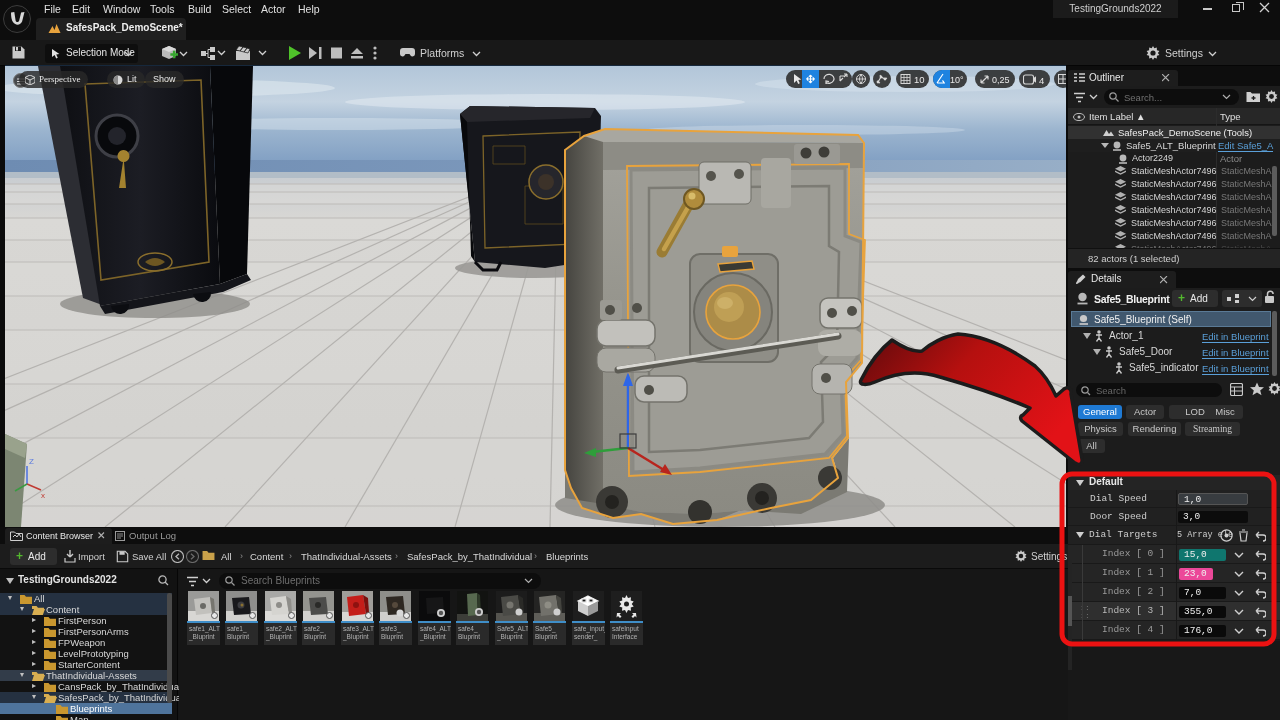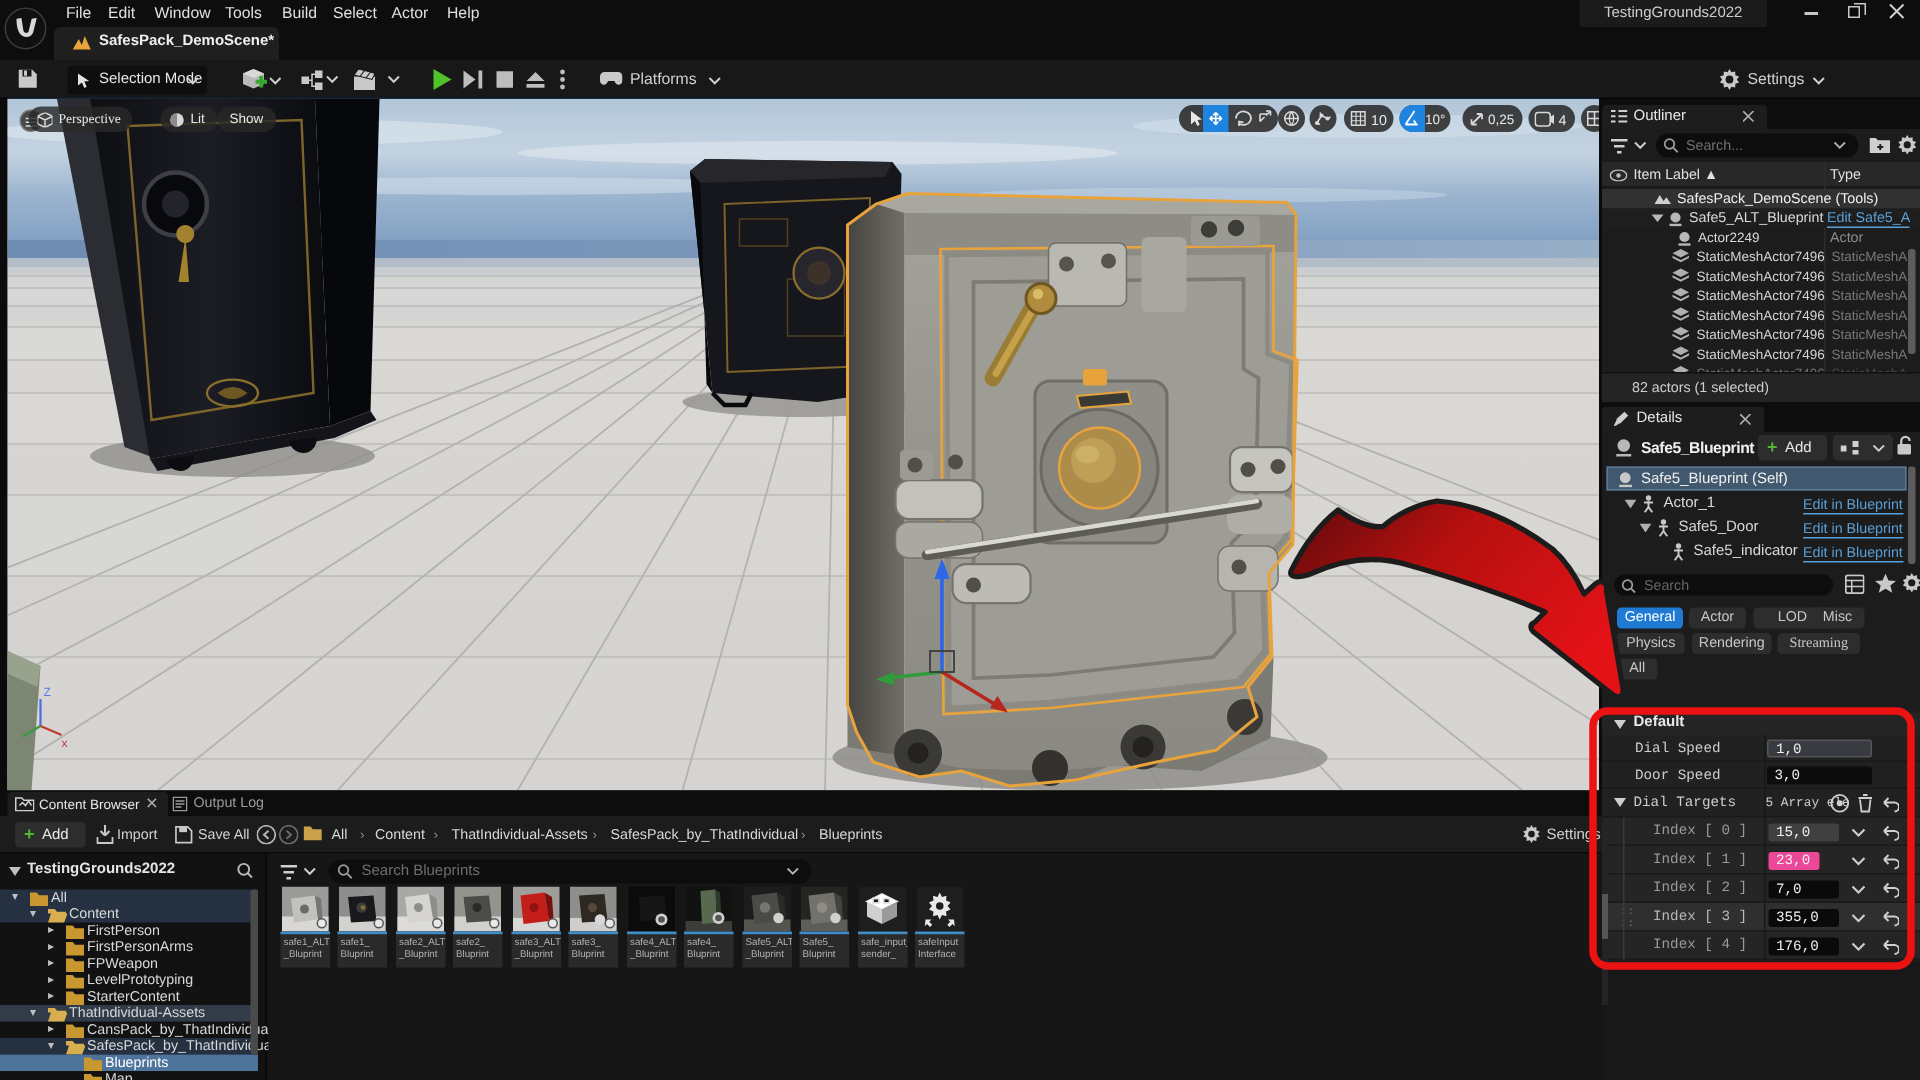--- a/index.html
+++ b/index.html
@@ -641,21 +641,21 @@
           </svg>
     <svg style="position:absolute;left:170px;top:3px;" width="11" height="13" viewBox="0 0 11 13">
             <path d="M1 3 h9 M4 1 h3 M2 4 l1 8 h5 l1-8" fill="none" stroke="#cfcfcf" stroke-width="1.2"></path>
           </svg>
     <svg class="undo" style="left:186px;top:4px;">
             <use href="#undoarrow"></use>
           </svg>
   </div>
   <div class="prow idx" style="top:479px;">
           <span class="plabel" style="left:34px;color:#9a9a9a;">Index [ 0 ]</span>
-          <span class="pfield" style="left:111px;top:3.5px;width:47px;background:#404040;">15,0</span>
+          <span class="pfield" style="left:111px;top:3.5px;width:47px;background:#0f766e;">15,0</span>
           <svg class="chev" style="left:166px;top:7px;">
             <use href="#chevdown"></use>
           </svg>
           <svg class="undo" style="left:186px;top:4px;">
             <use href="#undoarrow"></use>
           </svg>
         </div>
   <div class="prow idx" style="top:498px;">
           <span class="plabel" style="left:34px;color:#9a9a9a;">Index [ 1 ]</span>
           <span class="pfield" style="left:111px;top:3.5px;width:34px;background:#ec4899;">23,0</span>

